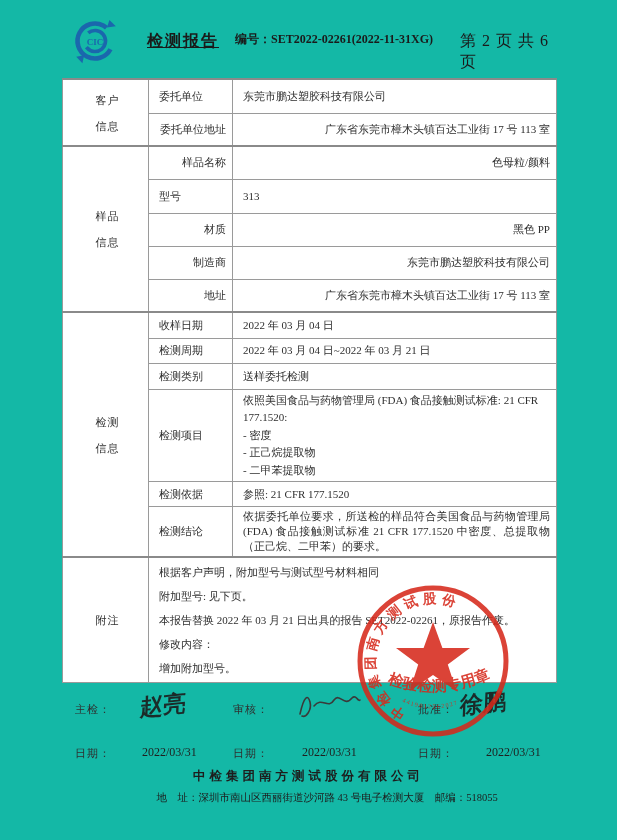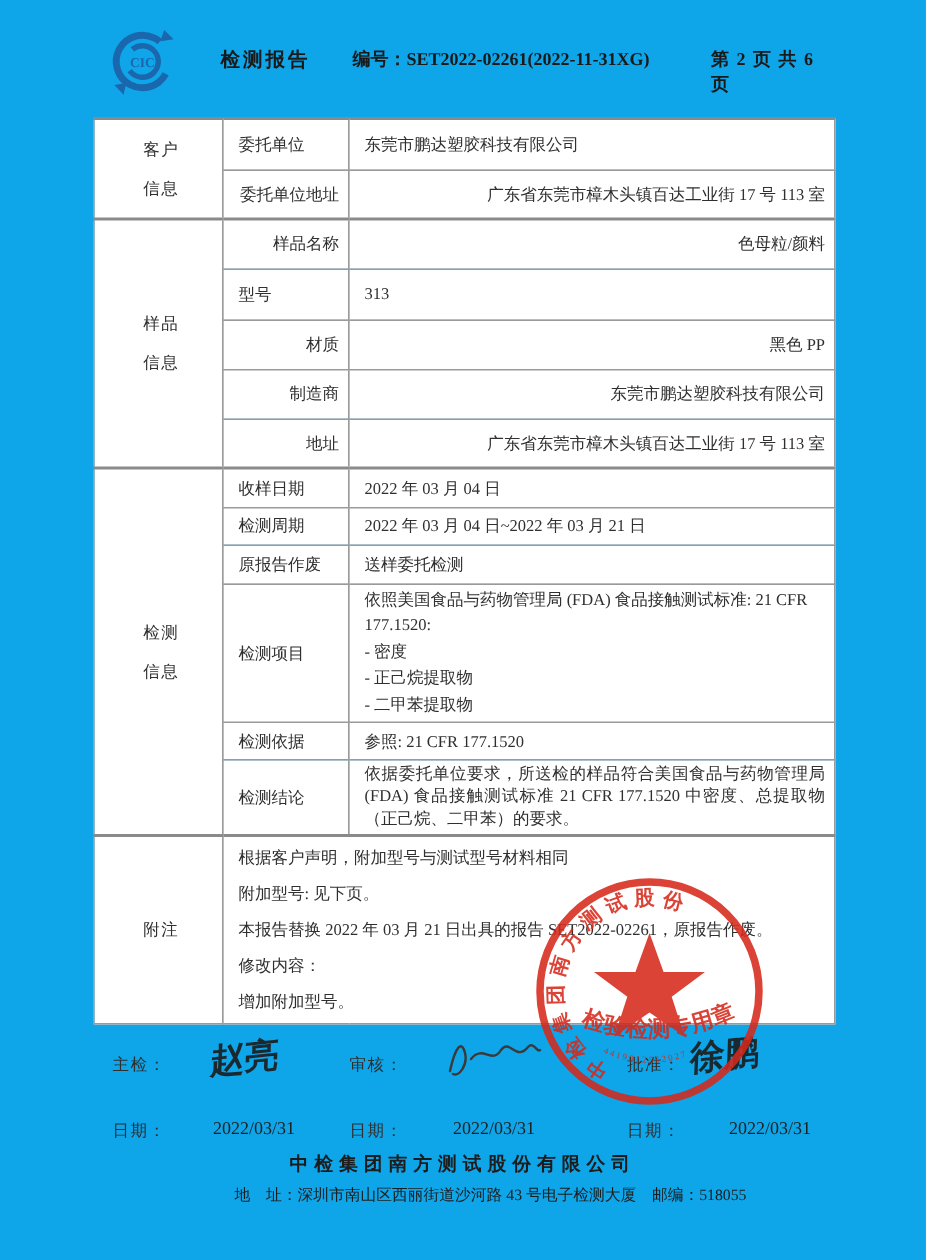--- a/index.html
+++ b/index.html
@@ -1,28 +1,28 @@
 <!DOCTYPE html>
 <html><head>
 <meta charset="utf-8">
 <style>
   * { margin:0; padding:0; box-sizing:border-box; }
   html,body { background:#888; }
   .page {
     position:relative; width:617px; height:840px; margin:0 auto;
-    background:#0ea5e9; overflow:hidden;
+    background:#14b8a6; overflow:hidden;
     font-family:"Liberation Serif","DejaVu Serif",serif;
     color:#2f2f2f;
   }
   
   .header { position:absolute; top:14px; left:62px; right:60px; height:54px; }
   .logo { position:absolute; left:2px; top:2px; width:62px; height:50px; }
-  .hdr-title { position:absolute; left:85px; top:17px; font-size:13px; font-weight:bold; letter-spacing:2px; color:#1a1a1a; }
+  .hdr-title { position:absolute; left:85px; top:17px; font-size:16px; font-weight:bold; letter-spacing:2px; color:#1a1a1a;text-decoration:underline; }
   .hdr-no { position:absolute; left:173px; top:17px; font-size:12px; font-weight:bold; color:#1a1a1a; }
-  .hdr-page { position:absolute; left:412px; top:17px; font-size:12px; font-weight:bold; letter-spacing:1px; color:#1a1a1a; }
+  .hdr-page { position:absolute; left:398px; top:17px; font-size:16px; font-weight:normal; letter-spacing:1px; color:#1a1a1a; }
   
   table.report { position:absolute; left:62px; top:78px; width:495px; border-collapse:collapse; table-layout:fixed; }
   table.report td {
     border:1px solid #9a9a9a; font-size:11px; color:#2f2f2f;
     padding:2px 6px 2px 10px; vertical-align:middle; background:#fff;
   }
   table.report { border:1px solid #7c7c7c; }
   td.group {
     text-align:center; padding:0;
   }
@@ -121,21 +121,21 @@
             <div class="vlabel">检测信息</div>
           </td>
         <td class="h26">收样日期</td>
         <td class="h26 val">2022 年 03 月 04 日</td>
       </tr>
       <tr>
         <td class="h25">检测周期</td>
         <td class="h25 val">2022 年 03 月 04 日~2022 年 03 月 21 日</td>
       </tr>
       <tr>
-        <td class="h26">原报告作废</td>
+        <td class="h26">检测类别</td>
         <td class="h26 val">送样委托检测</td>
       </tr>
       <tr>
         <td style="height:90px">检测项目</td>
         <td class="val items-cell">
           <div>依照美国食品与药物管理局 (FDA) 食品接触测试标准: 21 CFR</div>
           <div>177.1520:</div>
           <div>- 密度</div>
           <div>- 正己烷提取物</div>
           <div>- 二甲苯提取物</div>

